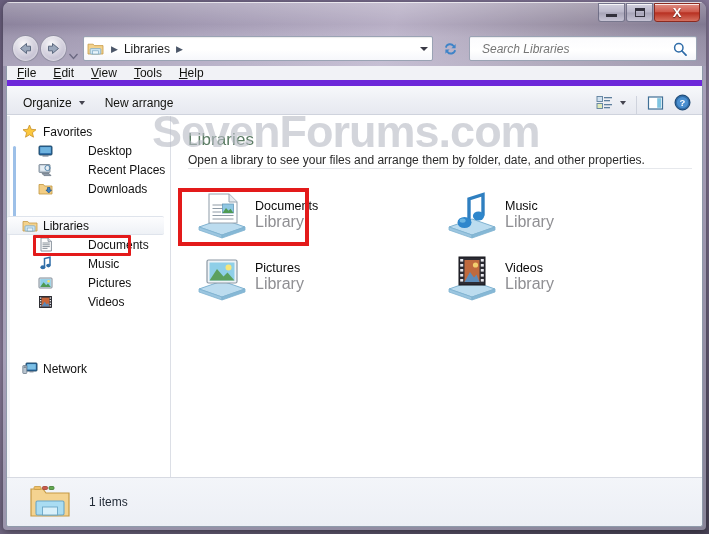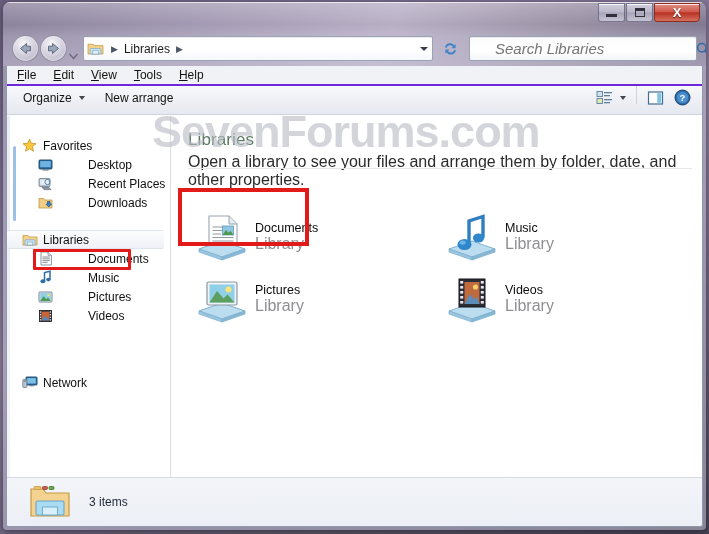--- a/index.html
+++ b/index.html
@@ -102,46 +102,46 @@
 
   #searchbox {
     position:absolute; left:466px; top:4px; width:228px; height:25px;
     background: linear-gradient(180deg,#fbfbfd 0%, #ffffff 60%, #f4f5f9 100%);
     border:1px solid #9aa3b4; border-radius:2px;
     display:flex; align-items:center;
     box-shadow: inset 0 1px 1px rgba(0,0,0,.07);
   }
   #search-input {
     border:0; outline:0; background:transparent; flex:1;
-    font-family:"Liberation Sans",sans-serif; font-size:15px; font-style:italic;
-    color:#8b8b95; padding-left:25px;
+    font-family:"Liberation Sans",sans-serif; font-size:12px; font-style:italic;
+    color:#8b8b95; padding-left:12px;
   }
   #search-icon { width:20px; margin-right:6px; display:flex; align-items:center; justify-content:center; cursor:pointer; }
 
   
   #client {
     position:absolute; left:3px; top:64px; width:697px; height:461px;
     background:#fff; border:1px solid #8f9aaa; border-top:none;
     border-radius:0 0 3px 3px; overflow:hidden;
   }
 
   
   #menubar {
-    height:20px; background:#f1f2f6; border-bottom:2px solid #6d28d9;
+    height:20px; background:#f1f2f6; border-bottom:6px solid #6d28d9;
     display:flex; align-items:center; padding-left:10px; position:relative; z-index:3;
   }
   .menu-item { font-size:12px; color:#12120f; margin-right:17px; cursor:pointer; }
   .menu-item u { text-decoration: underline; }
 
   
   #toolbar {
     height:29px;
     background: linear-gradient(180deg,#f7f8fb 0%, #eef0f5 50%, #e7e9f0 100%);
     border-bottom:1px solid #cfd3dd;
-    display:flex; align-items:flex-start; padding:0 6px; position:relative; z-index:3;
+    display:flex; align-items:flex-end; padding:0 6px; position:relative; z-index:3;
   }
   .tb-btn {
     display:flex; align-items:center; height:23px; padding:0 9px;
     font-size:12px; color:#13130f; cursor:pointer; border:1px solid transparent; border-radius:2px;
   }
   .tb-caret { width:0;height:0;border-left:3.5px solid transparent;border-right:3.5px solid transparent;
               border-top:4px solid #44444f; margin-left:7px; }
   .tb-spacer { flex:1; }
   .tb-icon { display:flex; align-items:center; justify-content:center; height:23px; padding:0 5px; cursor:pointer; }
   .tb-div { width:1px; height:18px; background:#cfd3dd; margin:0 5px; }
@@ -152,21 +152,21 @@
     font-size:45px; font-weight:700; color:#b9bcc6; opacity:.62;
     letter-spacing:-1px; white-space:nowrap; pointer-events:none; z-index:4;
     font-family:"Liberation Sans",sans-serif;
   }
 
   
   #split { position:absolute; left:0; top:50px; width:697px; height:362px; display:flex; }
 
   #navpane {
     width:164px; background:#fff; border-right:1px solid #dcdfe6;
-    position:relative; overflow:hidden; padding-top:20px;
+    position:relative; overflow:hidden; padding-top:6px;
   }
   #navpane::before {
     content:""; position:absolute; left:0; top:0; width:3px; height:100%;
     background: linear-gradient(180deg,#e9ecf2,#f4f5f8);
   }
   #nav-scroll-edge {
     position:absolute; left:6px; top:30px; width:3px; height:75px;
     background:#9dc0e8; border-radius:2px;
   }
   .nav-group { margin-bottom:4px; }
@@ -184,21 +184,21 @@
   .nav-ico { width:17px; height:16px; margin-right:5px; flex:none; display:flex; align-items:center; justify-content:center; }
   .nav-gap { height:14px; }
   #red-box-documents {
     position:absolute; left:26px; top:0px; width:98px; height:21px;
     border:3px solid #e31a1a; border-radius:1px; pointer-events:none;
   }
 
   
   #content { flex:1; background:#fff; position:relative; padding:14px 0 0 17px; }
   #lib-title { font-size:17px; color:#5a7b63; letter-spacing:.1px; }
-  #lib-sub { font-size:16px; color:#2b2b2b; margin-top:3px; }
+  #lib-sub { font-size:12px; color:#2b2b2b; margin-top:3px; }
   #content-rule { position:absolute; left:17px; right:12px; top:52px; height:1px; background:#e6e8ec; }
 
   #grid { margin-top:20px; display:grid; grid-template-columns:250px 250px; row-gap:8px; }
   .lib-item { display:flex; align-items:center; height:54px; padding-left:7px; cursor:pointer; }
   .lib-ico { width:54px; height:50px; flex:none; margin-right:6px; }
   .lib-txt { display:flex; flex-direction:column; justify-content:center; }
   .lib-name { font-size:12.5px; color:#0b0b0b; line-height:16px; }
   .lib-kind { font-size:16px; color:#8f8f93; line-height:16px; }
   #red-box-item {
     position:absolute; left:7px; top:72px; width:131px; height:58px;
@@ -578,17 +578,17 @@
 
     <div id="statusbar">
       <svg width="42" height="38" viewBox="0 0 42 38">
         <path d="M2 6 L14 6 L17 10 L40 10 L40 33 L2 33 Z" fill="#f4d390" stroke="#c59a45" stroke-width="1.2"></path>
         <rect x="5" y="3.5" width="7" height="3" rx="1" fill="#f0c068" stroke="#c59a45" stroke-width=".8"></rect>
         <rect x="13.5" y="3.5" width="5" height="3" rx="1" fill="#c85a4a" stroke="#9c3e31" stroke-width=".8"></rect>
         <rect x="20" y="3.5" width="5" height="3" rx="1" fill="#63a94f" stroke="#3f7a32" stroke-width=".8"></rect>
         <rect x="7" y="18" width="28" height="14" rx="1.5" fill="#a9dcf2" stroke="#6ba6c6" stroke-width="1.1"></rect>
         <rect x="13.5" y="24" width="15" height="8" fill="#d9f0fa" stroke="#6ba6c6" stroke-width=".9"></rect>
       </svg>
-      <span id="status-text">3 items</span>
+      <span id="status-text">1 items</span>
     </div>
 
   </div>
 </div>
 
 </body></html>

